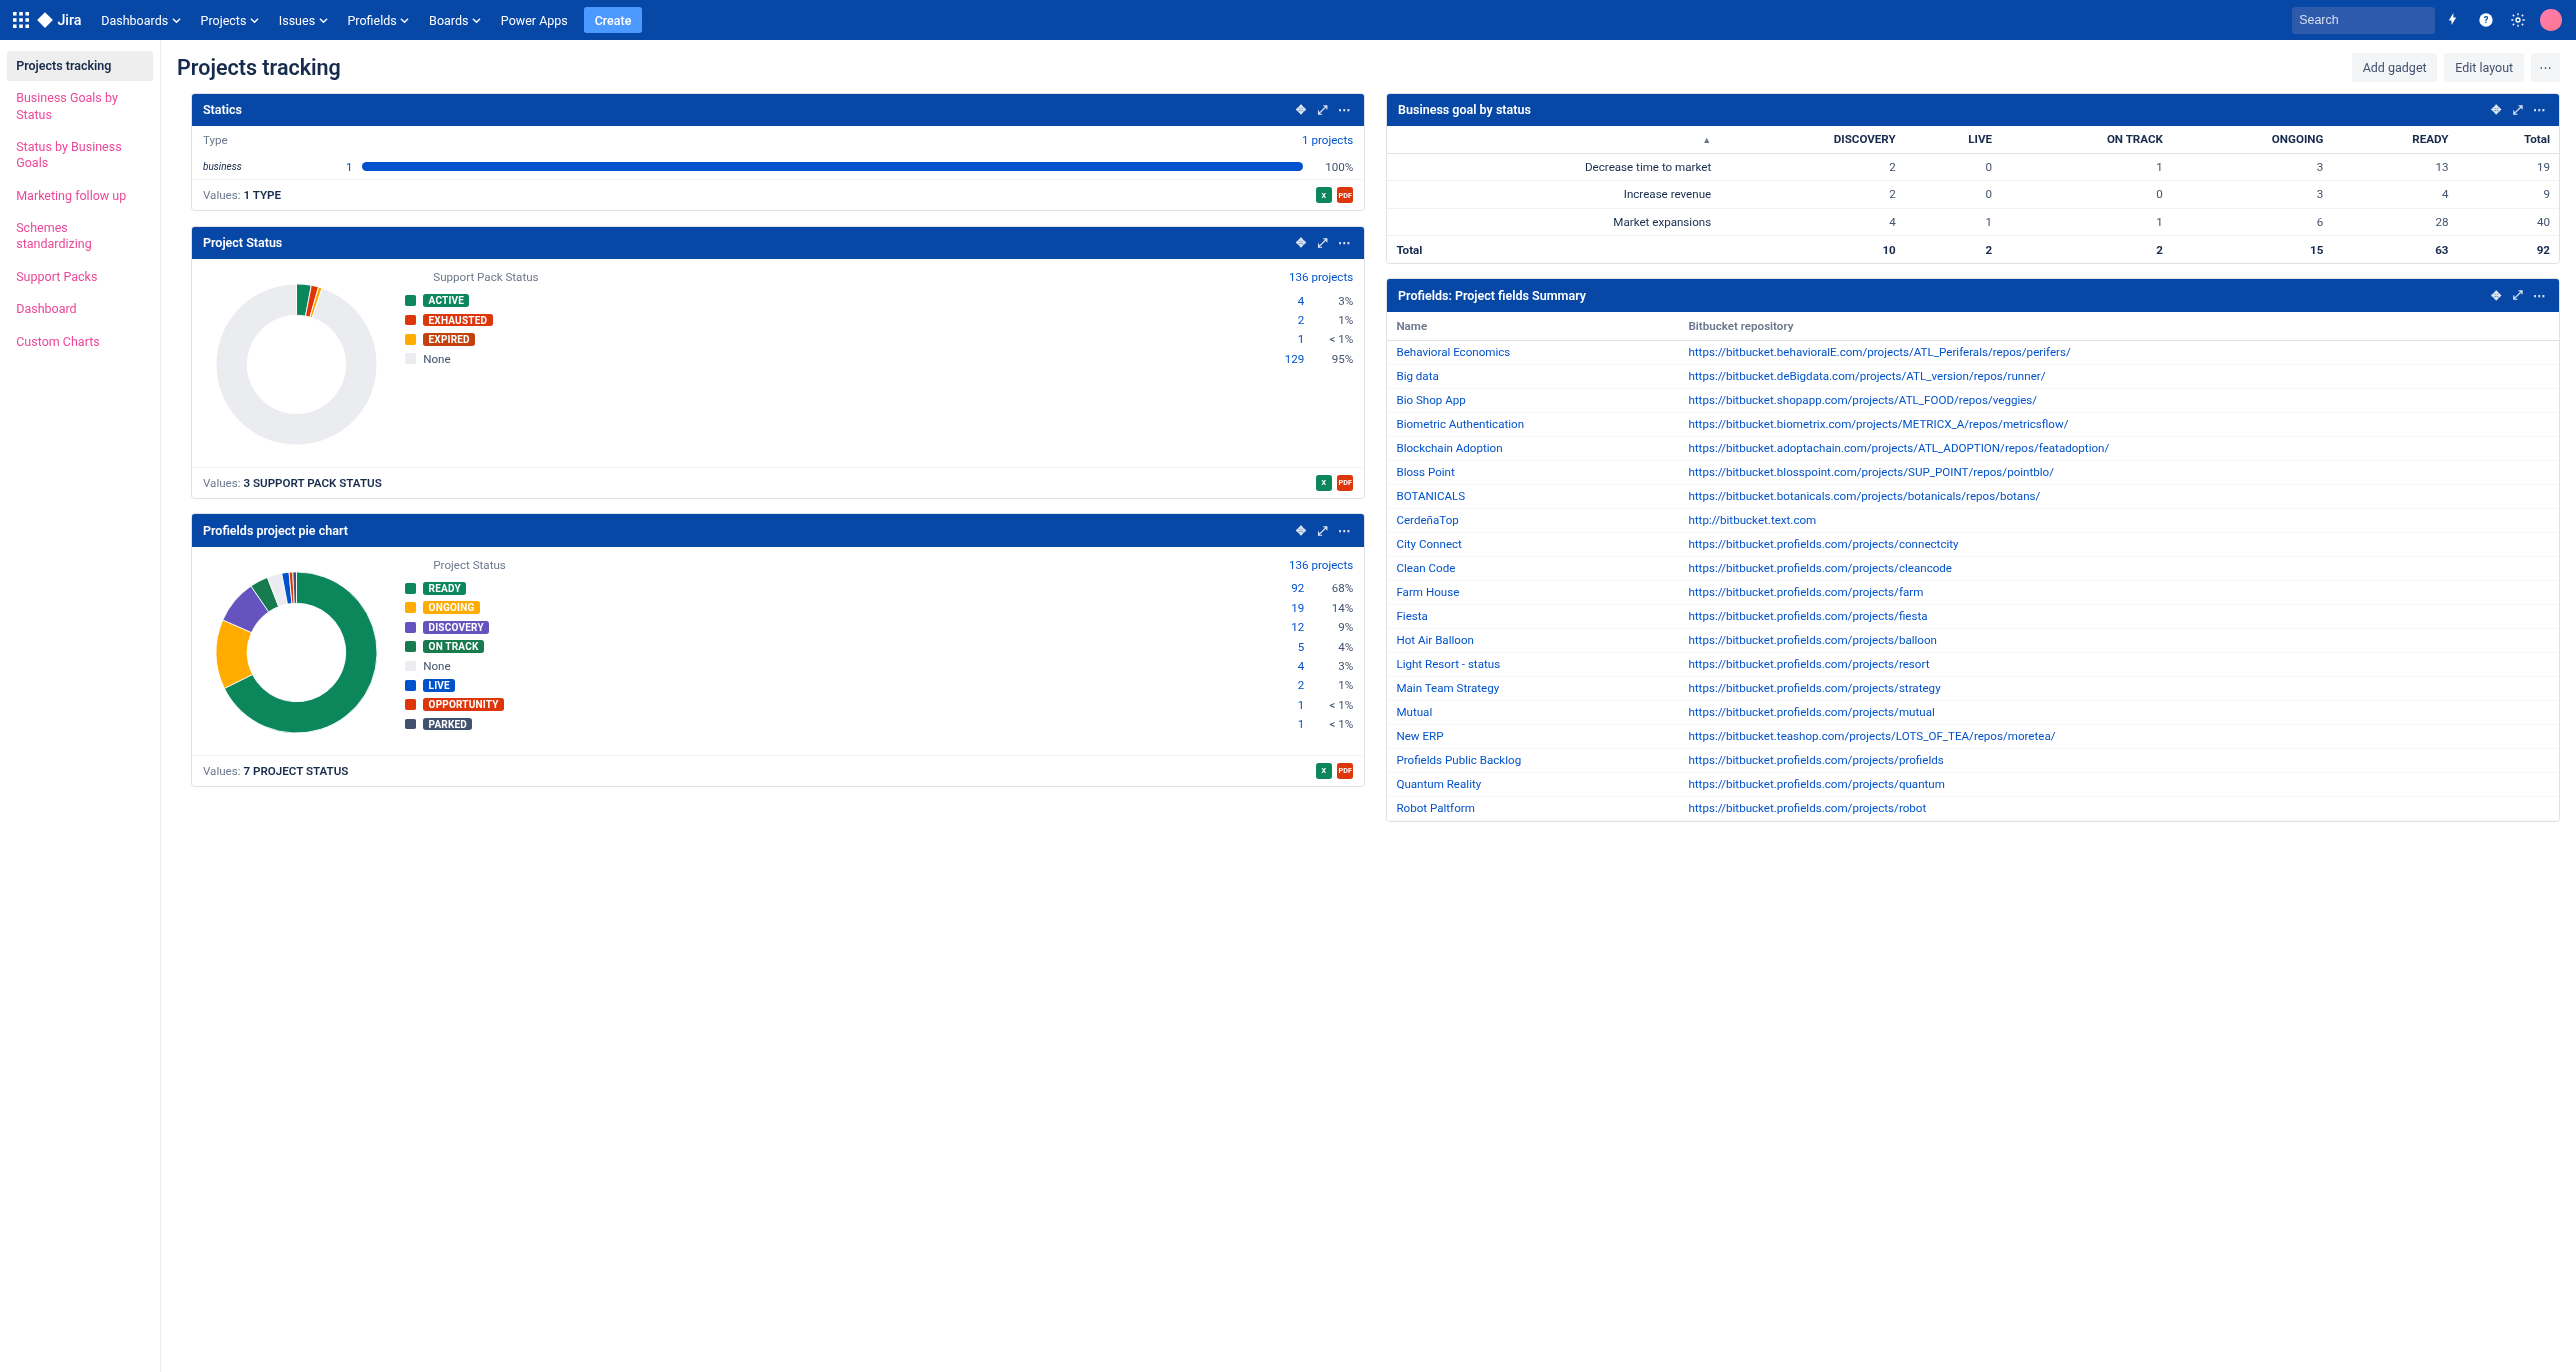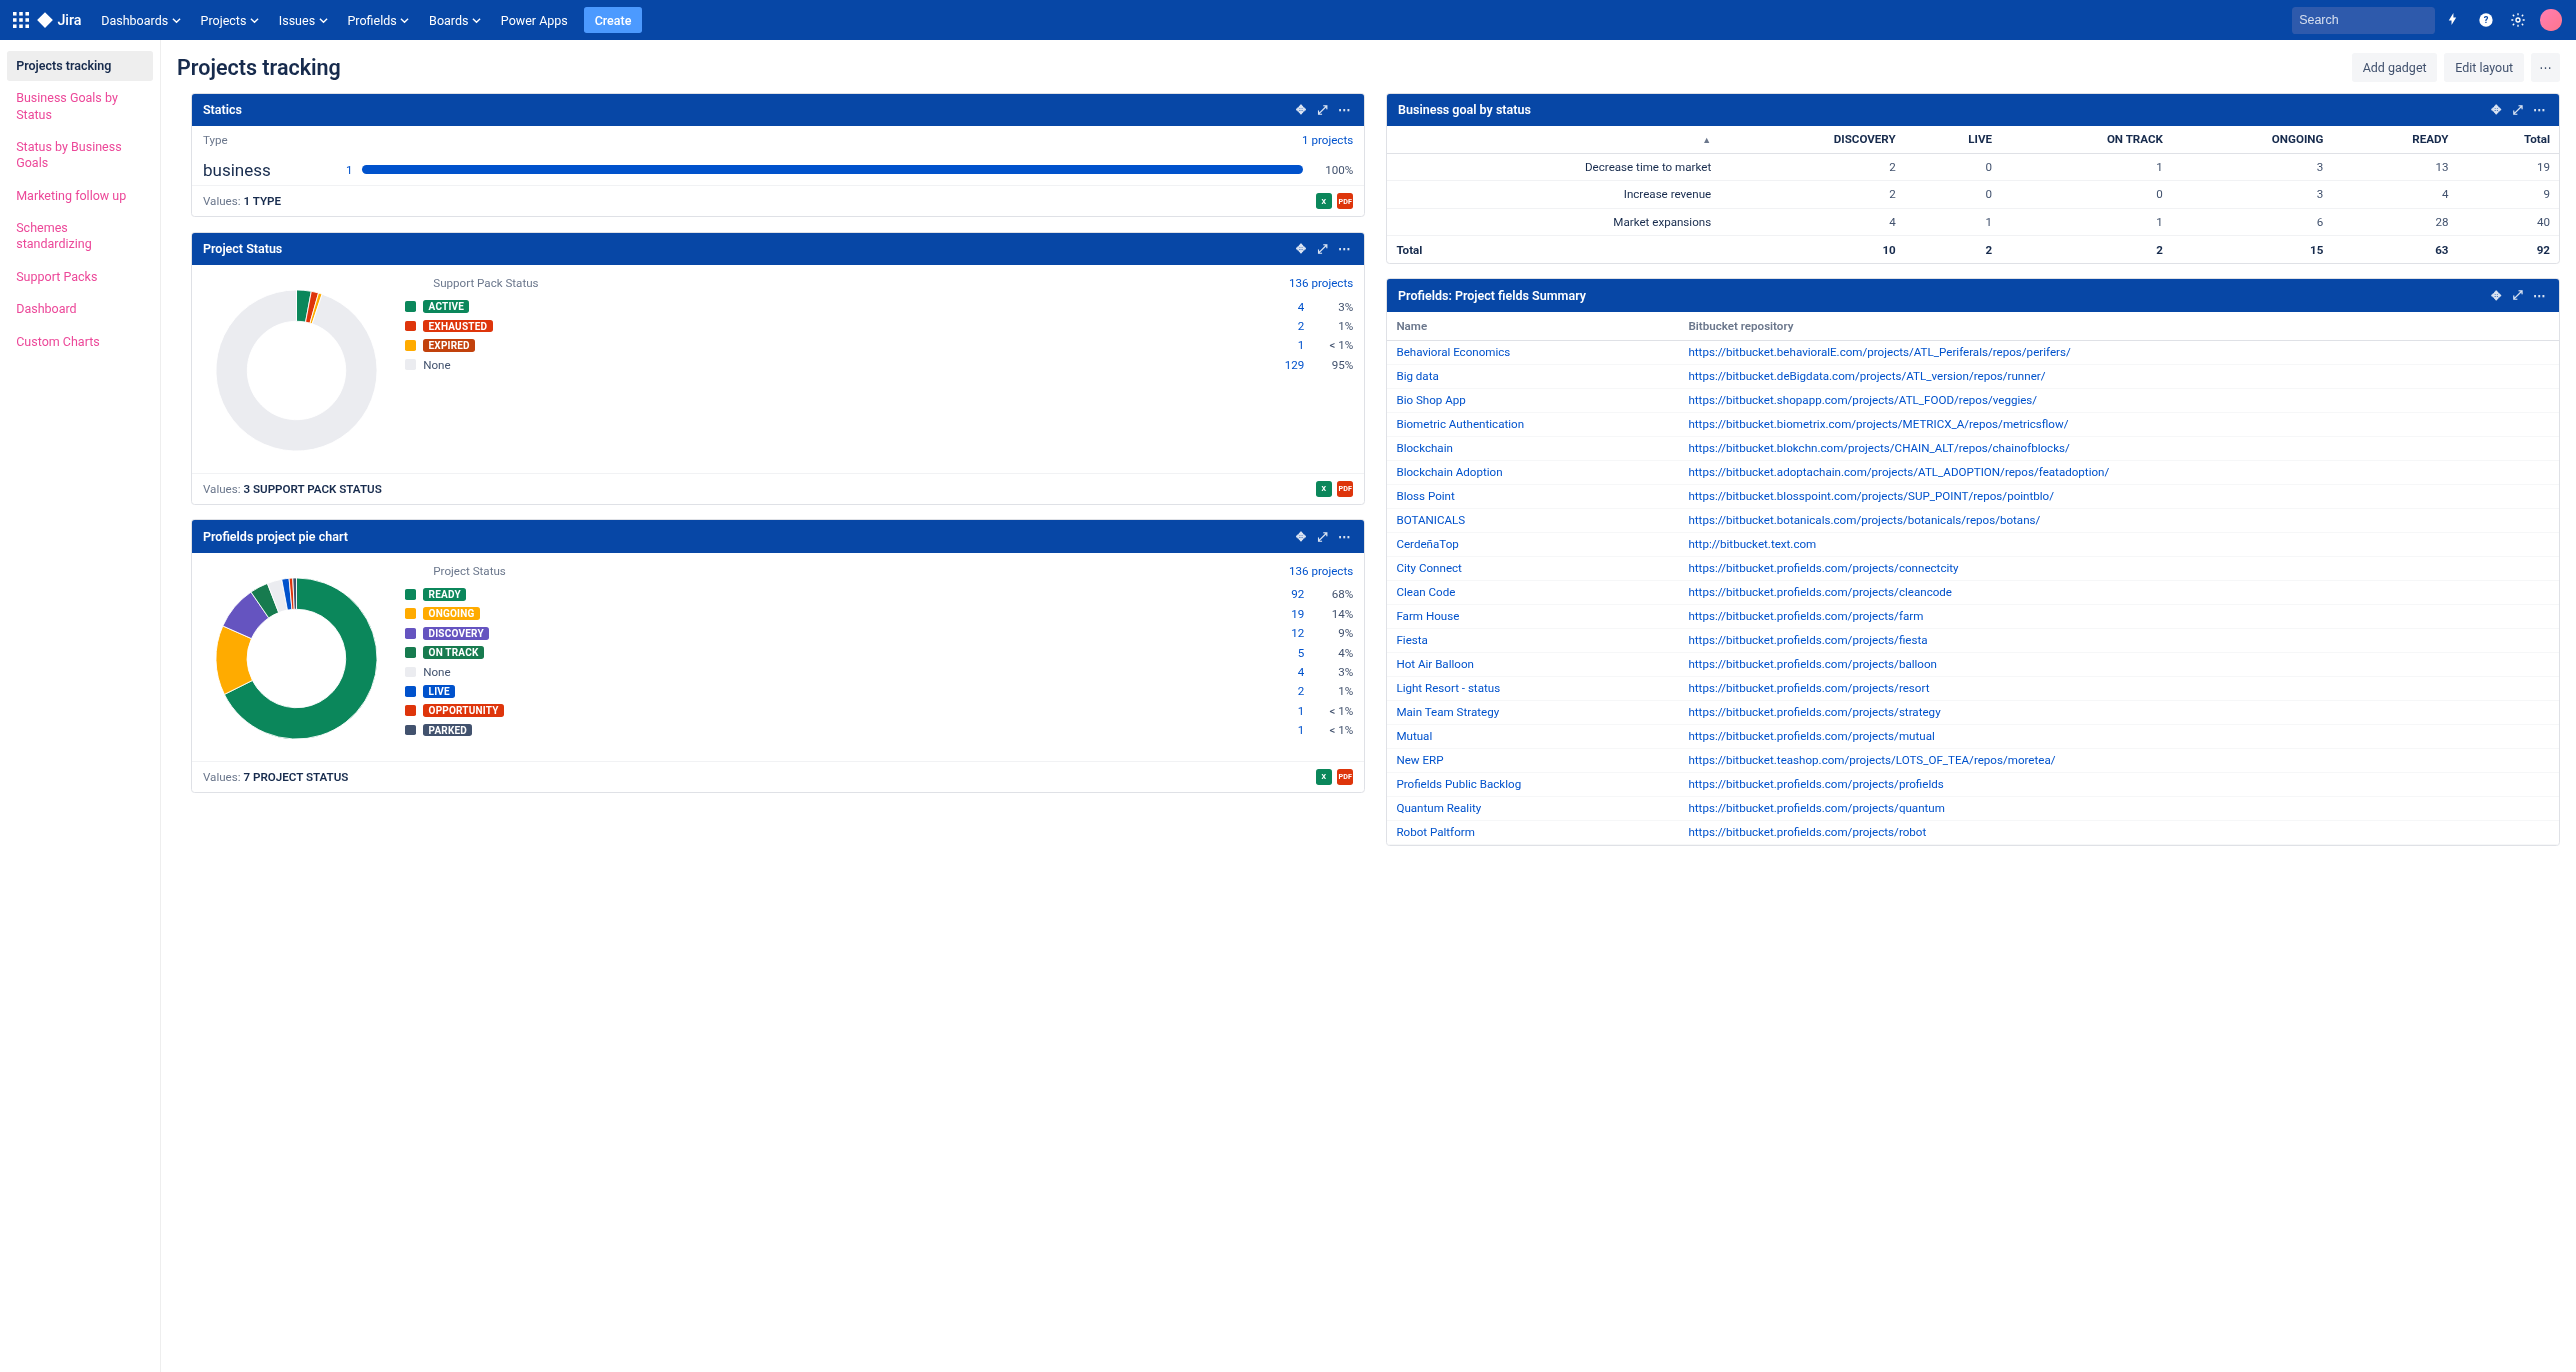--- a/index.html
+++ b/index.html
@@ -38,21 +38,21 @@
 .gadget { border: 0.9px solid #dfe1e6; border-radius: 3.6px; margin-bottom: 14.3px; overflow: hidden; background:#fff; }
 .gadget-header { background: #0747A6; color: white; padding: 7.2px 10.7px; font-weight: 600; font-size: 12.5px; display: flex; align-items: center; }
 .gadget-header .gh-spacer { flex: 1; }
 .gadget-header .gh-icon { width: 18px; height:18px; display:flex; align-items:center; justify-content:center; cursor:pointer; opacity:.85; margin-left:3.6px;}
 .gadget-body { padding: 10.7px; }
 .gadget-body-tight { padding: 0; }
 
 .stat-row-head { display:flex; padding: 7.2px 10.7px; color:#6B778C; font-size:11.6px;}
 .stat-row-head .shl { flex: 0 0 143px; }
 .stat-row { display:flex; align-items:center; padding: 5.4px 10.7px;}
-.stat-row .srl { flex:0 0 143px; font-size:17px;}
+.stat-row .srl { flex:0 0 143px; font-size:10px;font-style:italic;}
 .stat-row .srbar-wrap { flex:1; display:flex; align-items:center; gap:9px;}
 .stat-row .srnum { color:#0052CC; font-size:11.6px;}
 .stat-row .srbar { flex:1; height:9px; background:#0052CC; border-radius:5.4px;}
 .stat-row .srpct { font-size:11.6px; color:#42526E; width:41px; text-align:right;}
 .gadget-footer { padding: 7.2px 10.7px; display:flex; align-items:center; color:#6B778C; font-size:11.6px;}
 .gadget-footer .boldv { color:#172B4D; font-weight:600;}
 .gadget-footer .gf-spacer { flex:1;}
 .export-icon { width:16px;height:16px;border-radius:2.7px;display:flex;align-items:center;justify-content:center;color:white;font-size:7.2px;font-weight:bold;margin-left:5.4px;cursor:pointer;}
 .export-excel{background:#0B875B;}
 .export-pdf{background:#DE350B;}
@@ -486,24 +486,20 @@
                   </tr>
                   <tr>
                     <td><a href="#">Bio Shop App</a></td>
                     <td><a href="#">https://bitbucket.shopapp.com/projects/ATL_FOOD/repos/veggies/</a></td>
                   </tr>
                   <tr>
                     <td><a href="#">Biometric Authentication</a></td>
                     <td><a href="#">https://bitbucket.biometrix.com/projects/METRICX_A/repos/metricsflow/</a></td>
                   </tr>
                   <tr>
-                    <td><a href="#">Blockchain</a></td>
-                    <td><a href="#">https://bitbucket.blokchn.com/projects/CHAIN_ALT/repos/chainofblocks/</a></td>
-                  </tr>
-                  <tr>
                     <td><a href="#">Blockchain Adoption</a></td>
                     <td><a href="#">https://bitbucket.adoptachain.com/projects/ATL_ADOPTION/repos/featadoption/</a></td>
                   </tr>
                   <tr>
                     <td><a href="#">Bloss Point</a></td>
                     <td><a href="#">https://bitbucket.blosspoint.com/projects/SUP_POINT/repos/pointblo/</a></td>
                   </tr>
                   <tr>
                     <td><a href="#">BOTANICALS</a></td>
                     <td><a href="#">https://bitbucket.botanicals.com/projects/botanicals/repos/botans/</a></td>

